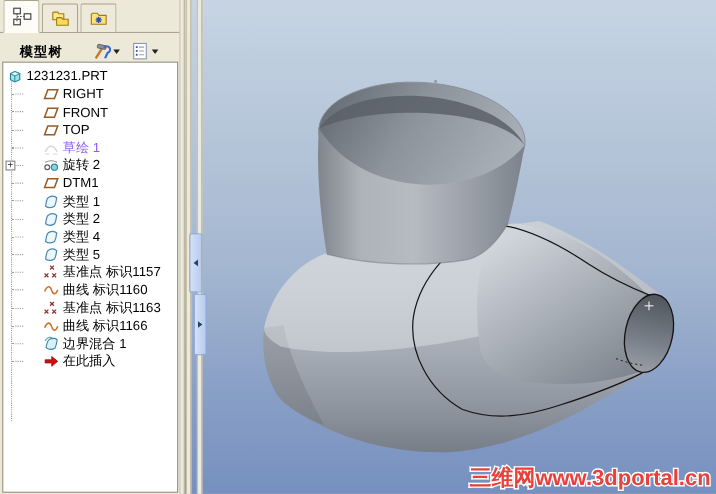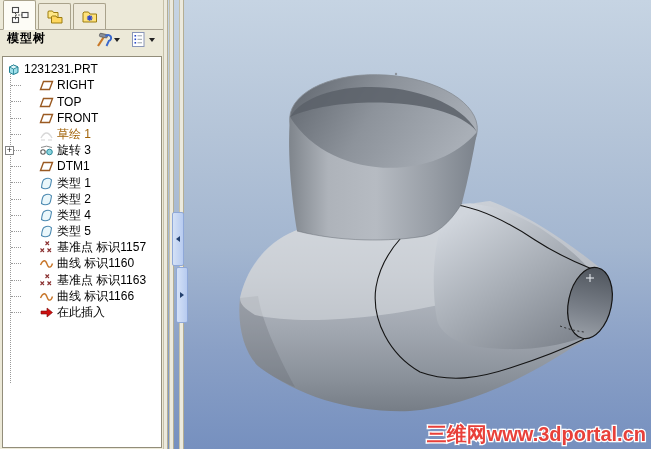--- a/index.html
+++ b/index.html
@@ -26,43 +26,43 @@
   .tri.right{border-left:4px solid #23406e;}
 
   
   .navigator{position:absolute;left:0;top:0;width:163px;height:449px;background:#ece9d8;}
   .tabs{position:absolute;left:0;top:0;right:0;height:30px;display:flex;align-items:flex-end;
         padding-left:3px;border-bottom:1px solid #aaa493;box-sizing:border-box;}
   .tab{width:31px;height:25px;margin-right:2px;display:flex;align-items:center;justify-content:center;
        background:#eeeadb;border:1px solid #a9a28b;border-bottom:none;border-radius:2px 2px 0 0;}
   .tab.active{background:#fdfcf6;height:28px;margin-bottom:-1px;border-bottom:1px solid #fdfcf6;}
   .tab svg{display:block;}
-  .nav-header{position:absolute;left:0;top:30px;right:0;height:26px;display:flex;align-items:flex-start;
-       padding:0 7px;box-sizing:border-box;}
+  .nav-header{position:absolute;left:0;top:30px;right:0;height:26px;display:flex;align-items:flex-end;
+       padding:0 18px;box-sizing:border-box;}
   .nav-title{font-weight:bold;letter-spacing:1px;}
   .nav-btns{margin-left:auto;display:flex;align-items:center;gap:6px;}
   .tbtn{display:flex;align-items:center;gap:2px;padding:1px;cursor:default;}
   .drop{width:0;height:0;border-left:3.5px solid transparent;border-right:3.5px solid transparent;
         border-top:4px solid #222;}
   .ticon svg{display:block;}
 
   
   .tree{position:absolute;left:2px;top:56px;right:1px;bottom:1px;background:#fff;
         border:1px solid #928d7a;box-sizing:border-box;padding-top:4px;overflow:hidden;}
   .trunk{position:absolute;left:7px;top:14px;height:312px;width:0;
          border-left:1px dotted #9a9a9a;}
   .row{position:relative;height:16.2px;display:flex;align-items:flex-end;white-space:nowrap;}
   .row.lvl0{padding-left:3px;}
   .row.lvl1{padding-left:36px;}
   .row.lvl1::before{content:'';position:absolute;left:8px;top:50%;width:10px;
          border-top:1px dotted #9a9a9a;}
   .row .icon{width:15px;height:15px;flex:0 0 15px;margin-right:3px;}
   .row .icon svg{display:block;}
   .row .label{line-height:15px;}
-  .row.grayed .label{color:#a16207;}
+  .row.grayed .label{color:#8b5cf6;}
   .row.grayed .icon svg{opacity:.45;filter:grayscale(1);}
   .expander{display:none;position:absolute;left:2px;top:50%;margin-top:-4.5px;width:9px;height:9px;
      background:#fff;border:1px solid #848484;box-sizing:border-box;
      font-size:9px;line-height:6px;text-align:center;color:#222;z-index:2;}
   .row.expandable .expander{display:block;}
   .expander::before{content:'+';position:relative;top:0;left:0;}
 </style>
 </head>
 <body>
 
@@ -248,30 +248,30 @@
           </span>
           <span class="label">RIGHT</span>
         </div>
         <div class="row lvl1">
 
           <span class="icon">
             <svg width="15" height="15" viewBox="0 0 15 15">
               <path d="M1.5 11.5 L4.5 3.5 L13.5 3.5 L10.5 11.5 Z" fill="none" stroke="#9a5a22" stroke-width="1.4"></path>
             </svg>
           </span>
+          <span class="label">FRONT</span>
+        </div>
+        <div class="row lvl1">
+
+          <span class="icon">
+            <svg width="15" height="15" viewBox="0 0 15 15">
+              <path d="M1.5 11.5 L4.5 3.5 L13.5 3.5 L10.5 11.5 Z" fill="none" stroke="#9a5a22" stroke-width="1.4"></path>
+            </svg>
+          </span>
           <span class="label">TOP</span>
-        </div>
-        <div class="row lvl1">
-
-          <span class="icon">
-            <svg width="15" height="15" viewBox="0 0 15 15">
-              <path d="M1.5 11.5 L4.5 3.5 L13.5 3.5 L10.5 11.5 Z" fill="none" stroke="#9a5a22" stroke-width="1.4"></path>
-            </svg>
-          </span>
-          <span class="label">FRONT</span>
         </div>
         <div class="row lvl1 grayed">
 
           <span class="icon">
             <svg width="15" height="15" viewBox="0 0 15 15">
               <path d="M2 11 Q7.5 1 13 11" fill="none" stroke="#aaa89e" stroke-width="1.3"></path>
               <g stroke="#aaa89e" stroke-width="1.1">
                 <line x1="2" y1="13" x2="6" y2="13"></line>
                 <line x1="9" y1="13" x2="13" y2="13"></line>
               </g>
@@ -281,21 +281,21 @@
         </div>
         <div class="row lvl1 expandable">
           <span class="expander"></span>
           <span class="icon">
             <svg width="15" height="15" viewBox="0 0 15 15">
               <path d="M2 4.5 Q7.5 1.8 13 4.5" fill="none" stroke="#8a8a8a" stroke-width="1"></path>
               <circle cx="4" cy="9" r="2.2" fill="none" stroke="#5a5a5a" stroke-width="1.1"></circle>
               <circle cx="10.5" cy="9" r="2.8" fill="#8ad4de" stroke="#2a8a9c" stroke-width="1"></circle>
             </svg>
           </span>
-          <span class="label">旋转 3</span>
+          <span class="label">旋转 2</span>
         </div>
         <div class="row lvl1">
 
           <span class="icon">
             <svg width="15" height="15" viewBox="0 0 15 15">
               <path d="M1.5 11.5 L4.5 3.5 L13.5 3.5 L10.5 11.5 Z" fill="none" stroke="#9a5a22" stroke-width="1.4"></path>
             </svg>
           </span>
           <span class="label">DTM1</span>
         </div>
@@ -376,20 +376,30 @@
             <svg width="15" height="15" viewBox="0 0 15 15">
               <path d="M1.5 9 C4 3.5 6.5 3.5 8 8 C9.5 12.5 12 12 13.5 7.5" fill="none" stroke="#c8762a" stroke-width="1.4"></path>
             </svg>
           </span>
           <span class="label">曲线 标识1166</span>
         </div>
         <div class="row lvl1">
 
           <span class="icon">
             <svg width="15" height="15" viewBox="0 0 15 15">
+              <path d="M2 5 C3.5 2.2 6 1.2 8.5 2" fill="none" stroke="#6aa8c0" stroke-width="1.2"></path>
+              <path d="M3 11 C3.5 6.5 4.5 4.5 6 3.5 C9 2 12 2.5 13 4 C12.5 7 12 9.5 11 11.5 C8 13 5 12.8 3 11 Z" fill="#d8f0f8" stroke="#3a88a8" stroke-width="1"></path>
+            </svg>
+          </span>
+          <span class="label">边界混合 1</span>
+        </div>
+        <div class="row lvl1">
+
+          <span class="icon">
+            <svg width="15" height="15" viewBox="0 0 15 15">
               <path d="M2 6 L8 6 L8 3 L13.5 7.5 L8 12 L8 9 L2 9 Z" fill="#cc1010" stroke="#7a0808" stroke-width=".6"></path>
             </svg>
           </span>
           <span class="label">在此插入</span>
         </div>
       </div>
   </div>
 </div>
 
 </body></html>

